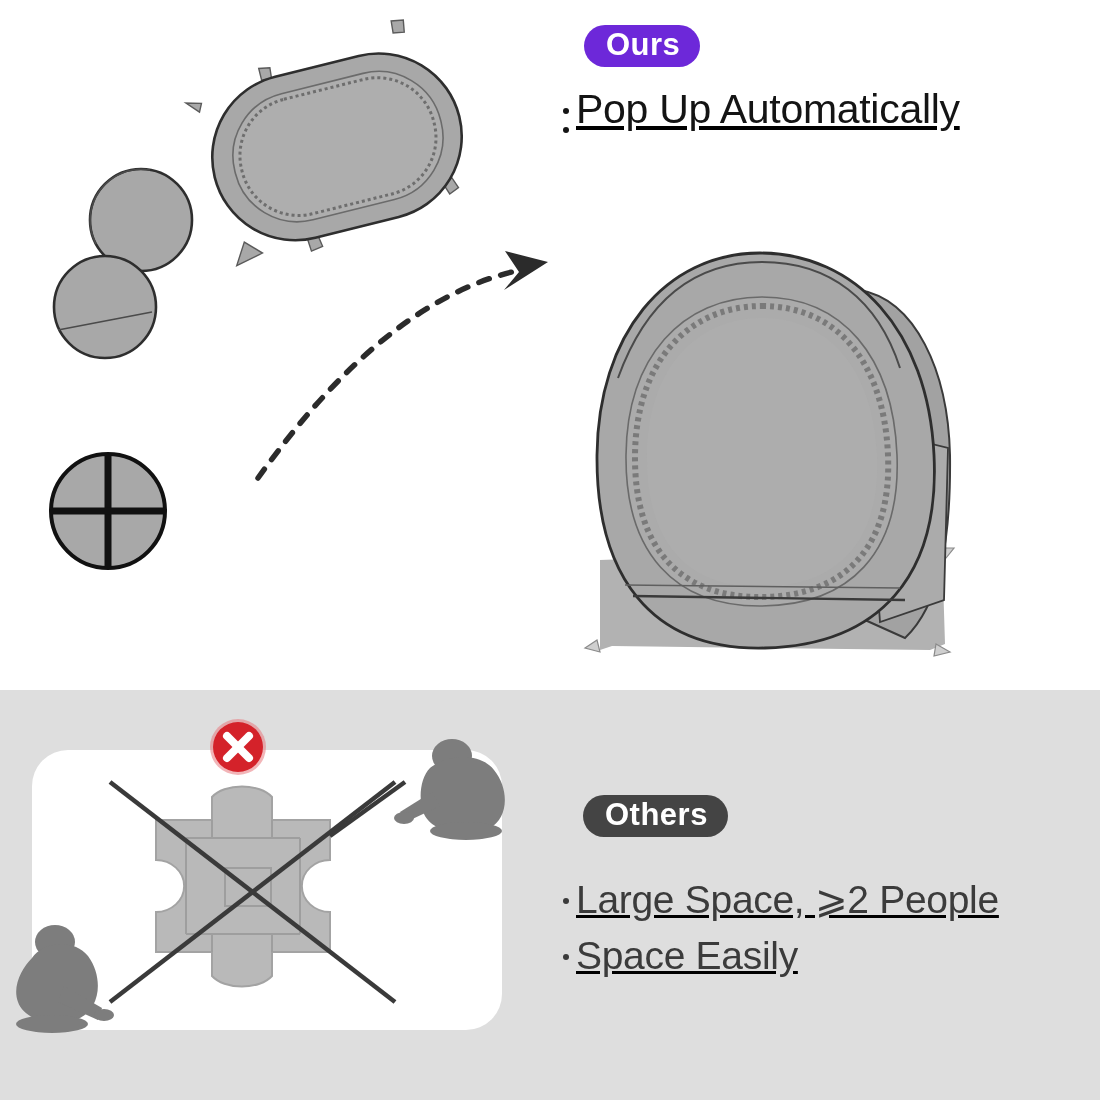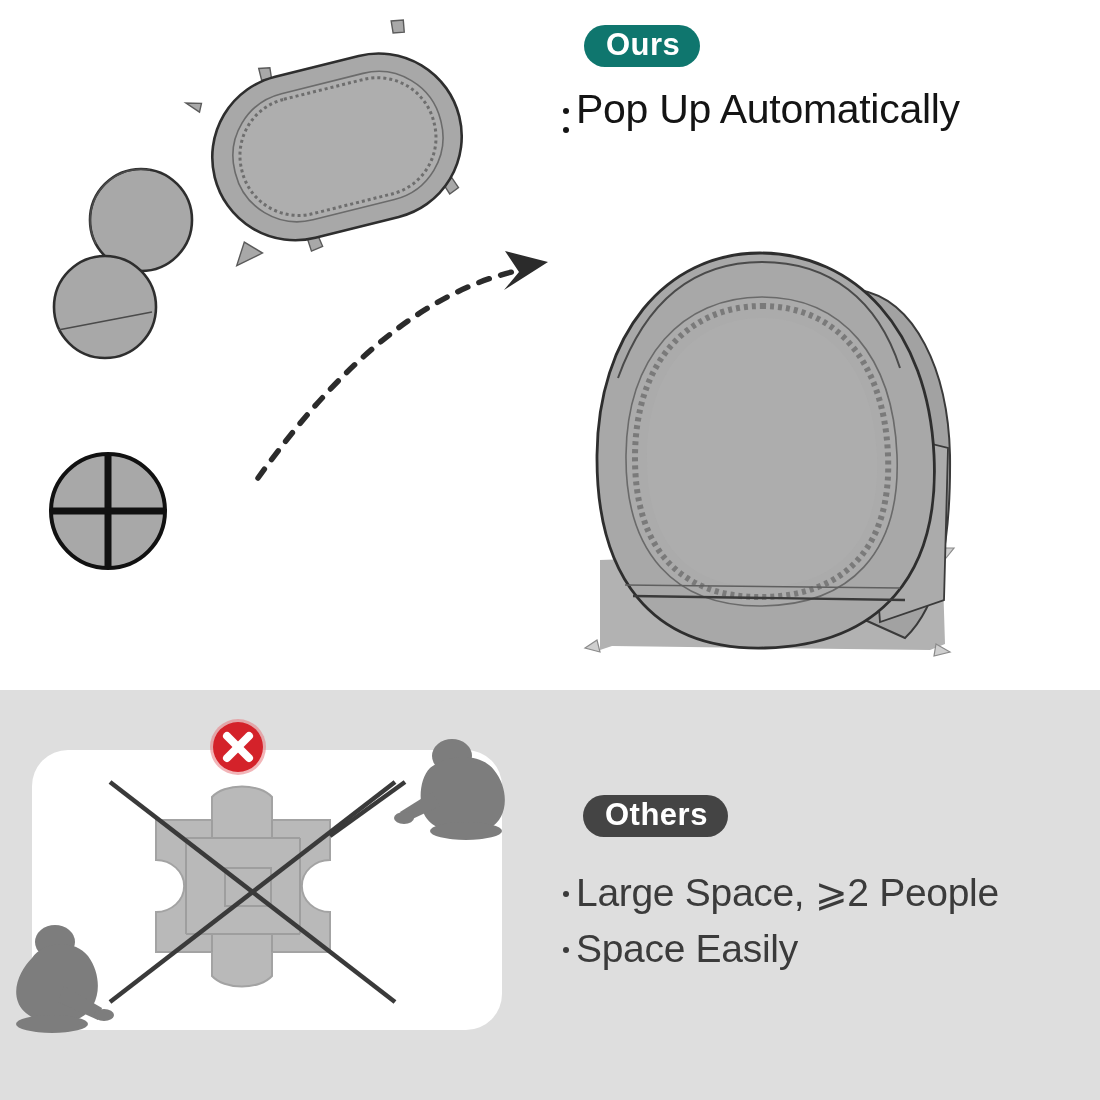--- a/index.html
+++ b/index.html
@@ -38,37 +38,38 @@
     font-weight: bold;
     letter-spacing: .5px;
     white-space: nowrap;
     box-sizing: border-box;
   }
   #ours-badge {
     left: 584px;
     top: 25px;
     height: 42px;
     padding: 0 20px 2px 22px;
-    background: #0f766e;
+    background: #6d28d9;
     font-size: 31px;
   }
   #others-badge {
     left: 583px;
     top: 795px;
     height: 42px;
     padding: 0 20px 2px 22px;
     background: #444444;
     font-size: 31px;
   }
 
   .feature-list {
     position: absolute;
     margin: 0;
     padding: 0;
     list-style: none;
+    text-decoration: underline;
   }
   .feature-list li {
     display: flex;
     align-items: baseline;
     white-space: nowrap;
   }
   .bullet-dot {
     display: inline-block;
     width: 6px;
     height: 6px;
@@ -298,21 +299,21 @@
       <g>
         <circle cx="238" cy="57" r="28" fill="#E8797D" opacity="0.55"></circle>
         <circle cx="238" cy="57" r="25" fill="#D4222A"></circle>
         <line x1="227" y1="46" x2="249" y2="68" stroke="#ffffff" stroke-width="8" stroke-linecap="round"></line>
         <line x1="249" y1="46" x2="227" y2="68" stroke="#ffffff" stroke-width="8" stroke-linecap="round"></line>
       </g>
     </svg>
 
     <div class="badge" id="others-badge" style="top:105px;">Others</div>
 
-    <ul class="feature-list" id="others-list" style="top:175px;">
+    <ul class="feature-list" id="others-list" style="top:182px;">
       <li>
         <span class="bullet-dot"></span>
         <span>Large Space, ⩾2 People</span>
       </li>
       <li>
         <span class="bullet-dot"></span>
         <span>Space Easily</span>
       </li>
     </ul>
   </div>

